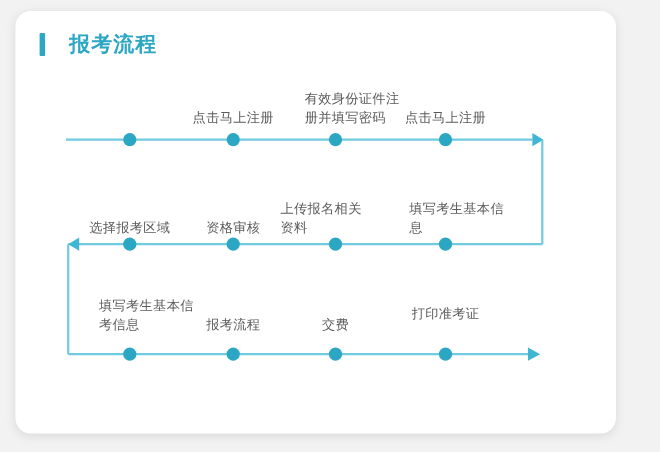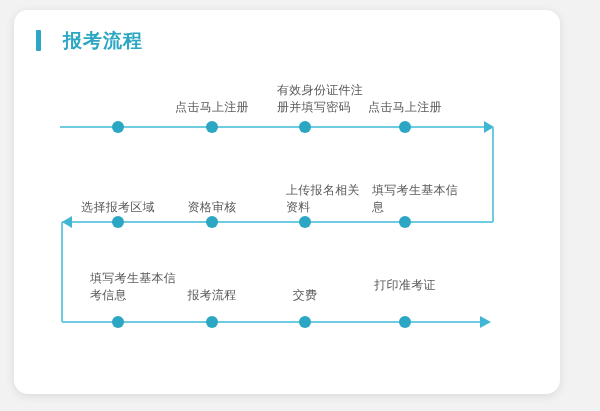--- a/index.html
+++ b/index.html
@@ -120,21 +120,21 @@
         <circle cx="391" cy="312" r="6" fill="#2ba6c3"></circle>
       </svg>
 
       <div class="step-label label-center" style="left:198px; top:89px;text-align:center;">点击马上注册</div>
       <div class="step-label label-left" style="left:263px; top:72px;">有效身份证件注
 册并填写密码</div>
       <div class="step-label label-center" style="left:391px; top:89px;">点击马上注册</div>
 
       <div class="step-label label-left" style="left:358px; top:172px;">填写考生基本信
 息</div>
-      <div class="step-label label-left" style="left:272px; top:172px;">上传报名相关
+      <div class="step-label label-left" style="left:241px; top:172px;">上传报名相关
 资料</div>
       <div class="step-label label-center" style="left:198px; top:189px;">资格审核</div>
       <div class="step-label label-center" style="left:104px; top:189px;">选择报考区域</div>
 
       <div class="step-label label-left" style="left:76px; top:260px;">填写考生基本信
 考信息</div>
       <div class="step-label label-center" style="left:198px; top:277px;">报考流程</div>
       <div class="step-label label-center" style="left:291px; top:277px;">交费</div>
       <div class="step-label label-center" style="left:391px; top:267px;text-align:right;">打印准考证</div>
 

